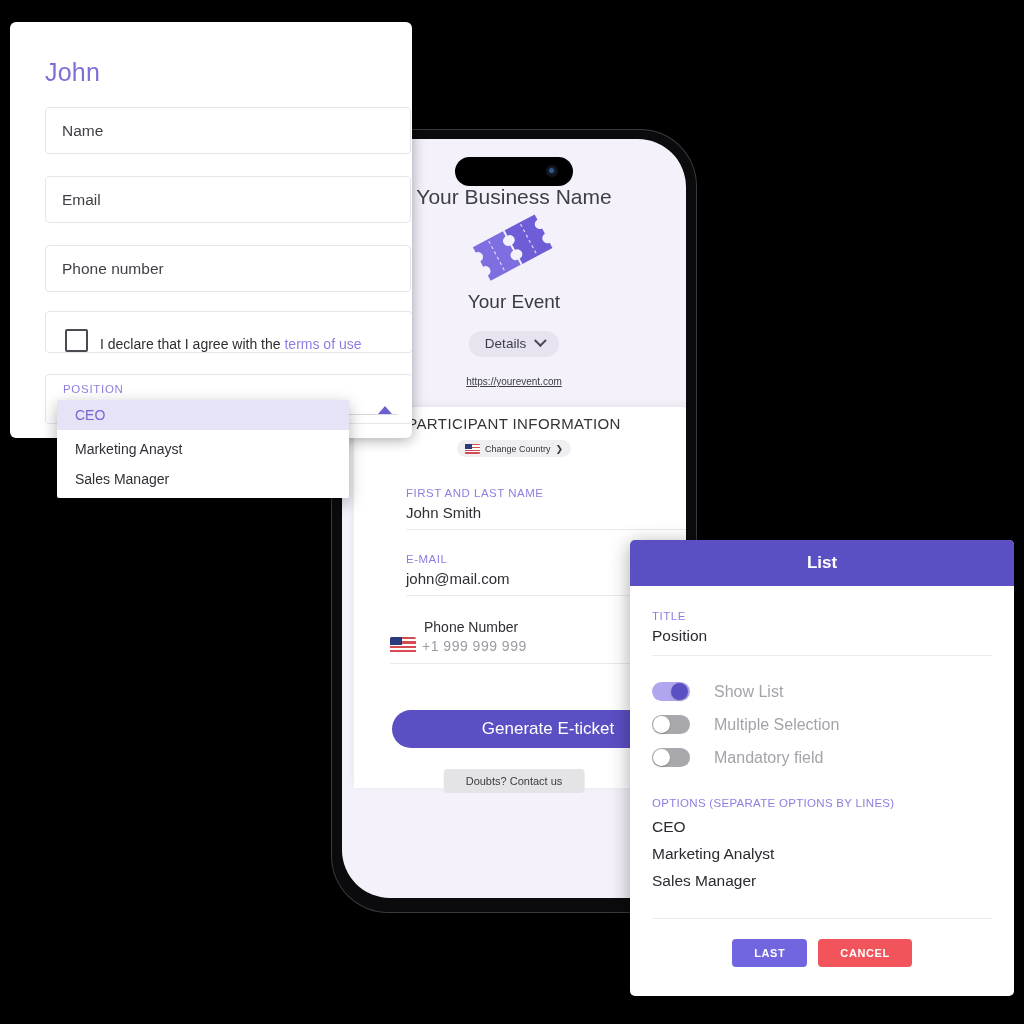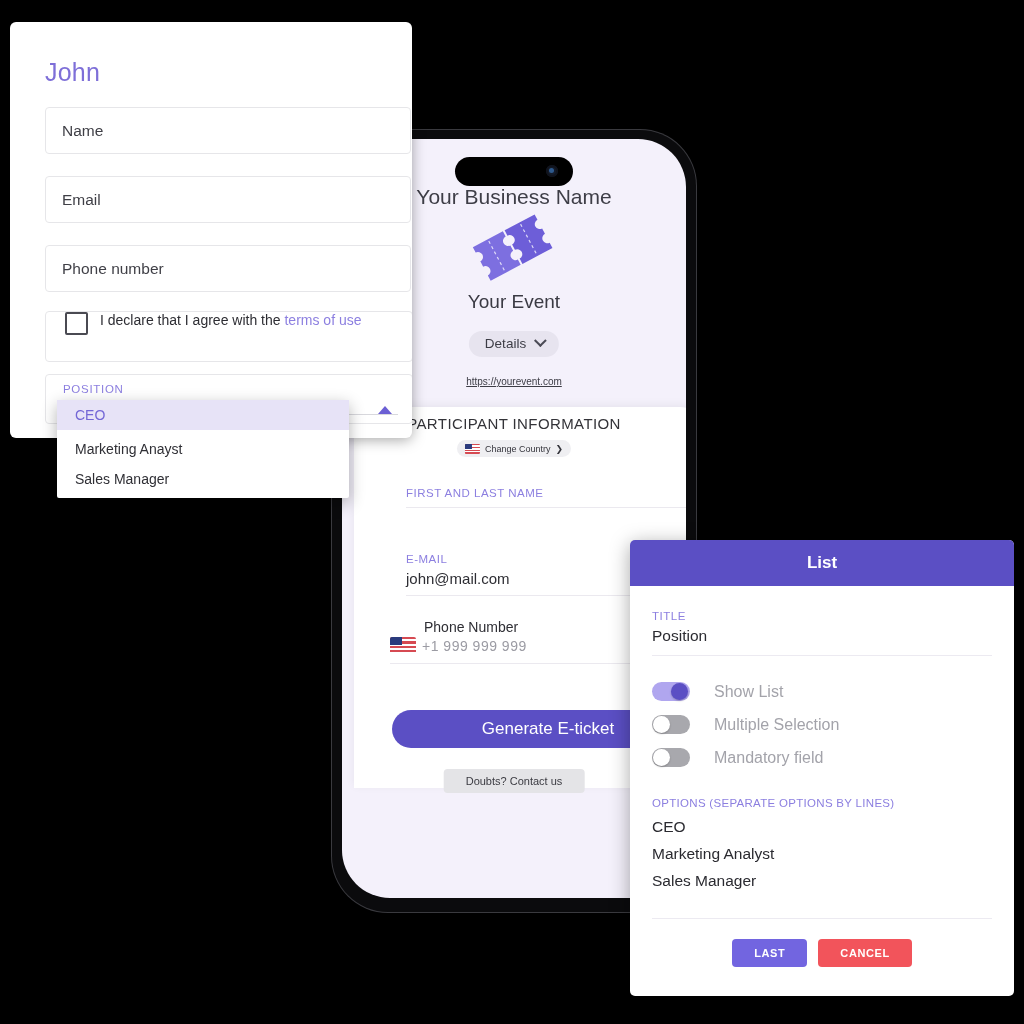--- a/index.html
+++ b/index.html
@@ -33,23 +33,23 @@
     background:#fff;
     display:flex; align-items:center;
     padding-left: 16px;
     font-size: 15.5px; color: #3f3f46;
   }
   .field.f1 { top: 85px; }
   .field.f2 { top: 154px; }
   .field.f3 { top: 223px; }
 
   .check-field {
-    position:absolute; left:35px; top: 289px; width: 368px; height: 51px;
+    position:absolute; left:35px; top: 289px; width: 368px; height: 42px;
     border: 1px solid #e6e6e9; border-radius: 4px; background:#fff;
-    display:flex; align-items:flex-start; padding-left: 19px; gap: 12px;
+    display:flex; align-items:flex-end; padding-left: 19px; gap: 12px;
   }
   .cbox { width: 23px; height: 23px; border: 2px solid #4a4a52; border-radius: 2px; background:#fff; flex:none; }
   .check-text { font-size: 14px; color:#2d2d33; white-space:nowrap; }
   .check-text .tou { color:#8c7fe0; }
 
   .select-field {
     position:absolute; left:35px; top: 352px; width: 368px; height: 50px;
     border: 1px solid #e6e6e9; border-radius: 4px; background:#fff;
   }
   .sel-label { position:absolute; left:17px; top: 8px; font-size: 11.5px; color:#8c7fe0; letter-spacing:.7px; }
@@ -241,20 +241,21 @@
         <div class="part-title">PARTICIPANT INFORMATION</div>
 
         <div class="country-pill">
           <span class="flag"></span>
           <span>Change Country</span>
           <span class="cc-arrow">❯</span>
         </div>
 
         <div class="fld-group g1">
           <div class="fld-label">FIRST AND LAST NAME</div>
+          <div class="fld-value">John Smith</div>
           <div class="fld-rule"></div>
         </div>
 
         <div class="fld-group g2">
           <div class="fld-label">E-MAIL</div>
           <div class="fld-value">john@mail.com</div>
           <div class="fld-rule"></div>
         </div>
 
         <div class="phone-row">

